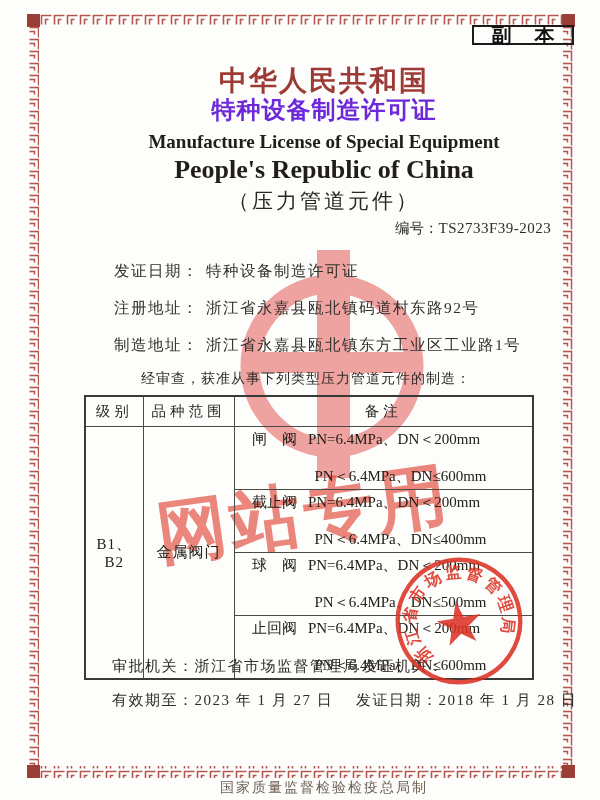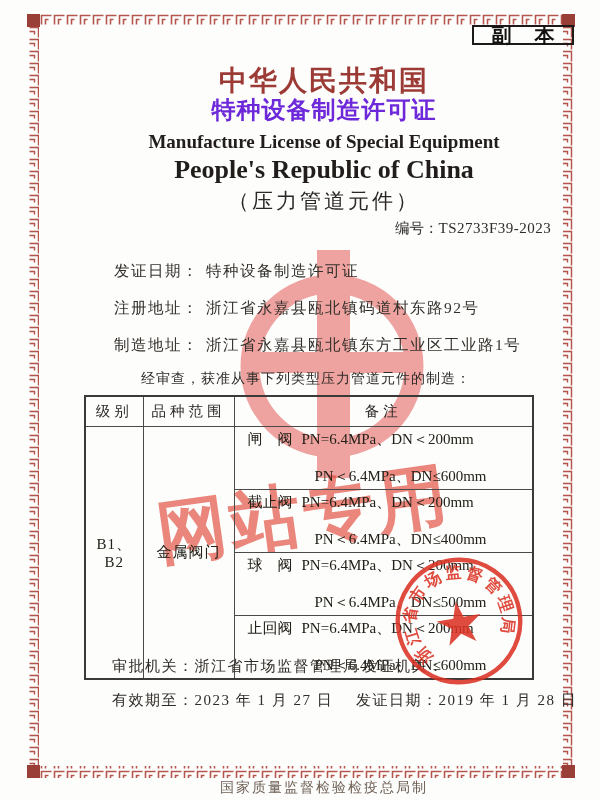--- a/index.html
+++ b/index.html
@@ -27,21 +27,21 @@
   .note{left:117px;top:370px;font-size:14px;color:#2f2c28;letter-spacing:1px;}
   
   .lic-table{position:absolute;left:84px;top:395px;width:450px;border-collapse:collapse;
              table-layout:fixed;z-index:3;color:#222018;border-radius:10px;}
   .lic-table,.lic-table th,.lic-table td{border:1.2px solid #4a4a48;}
   .lic-table{border:2.2px solid #3a3a38;}
   .lic-table th{height:27px;font-size:14.5px;font-weight:normal;letter-spacing:4px;color:#2b2926;}
   .lic-table td{font-size:15px;}
   td.grade,td.cat{text-align:center;letter-spacing:1px;}
   td.remark{height:49px;padding:2px 2px 2px 13px;vertical-align:middle;}
-  .valve{display:flex;align-items:flex-start;line-height:21px;}
+  .valve{display:flex;align-items:flex-start;line-height:21px;text-align:center;}
   .vname{white-space:pre;width:54px;flex:0 0 54px;}
   .specs{white-space:nowrap;font-family:Liberation Serif, serif;}
   .specs .l2{margin-left:13px;margin-top:16px;}
   
   .frow{font-size:15px;color:#2f2b27;letter-spacing:1.5px;white-space:nowrap;}
   .fa1{left:88px;top:657px;} .fa2{left:338px;top:657px;}
   .fb1{left:88px;top:691px;} .fb2{left:332px;top:691px;}
   
   .wm{left:156px;top:468px;font-size:70px;font-weight:bold;letter-spacing:4px;
       color:rgba(222,62,45,0.62);transform:rotate(-8deg);transform-origin:50% 50%;
@@ -172,21 +172,21 @@
   <div class="abs frow fa1 z-content">
     <span>审批机关：</span><span>浙江省市场监督管理局</span>
   </div>
   <div class="abs frow fa2 z-content">
     <span>发证机关：</span>
   </div>
   <div class="abs frow fb1 z-content">
     <span>有效期至：</span><span>2023 年 1 月 27 日</span>
   </div>
   <div class="abs frow fb2 z-content">
-    <span>发证日期：</span><span>2019 年 1 月 28 日</span>
+    <span>发证日期：</span><span>2018 年 1 月 28 日</span>
   </div>
 
   <div class="abs wm z-wm">网站专用</div>
 
   <svg class="stamp-svg z-stamp" viewBox="0 0 140 140">
     <g transform="rotate(-10 70 70)" opacity="0.88">
       <circle cx="70" cy="70" r="63" fill="none" stroke="#db3425" stroke-width="4.5"></circle>
       <path id="stampArc" d="M 38.2,101.8 A 45,45 0 1 1 101.8,101.8" fill="none"></path>
       <text font-size="16.5" font-weight="bold" fill="#db3425" letter-spacing="3.5">
         <textPath href="#stampArc">浙江省市场监督管理局</textPath>

